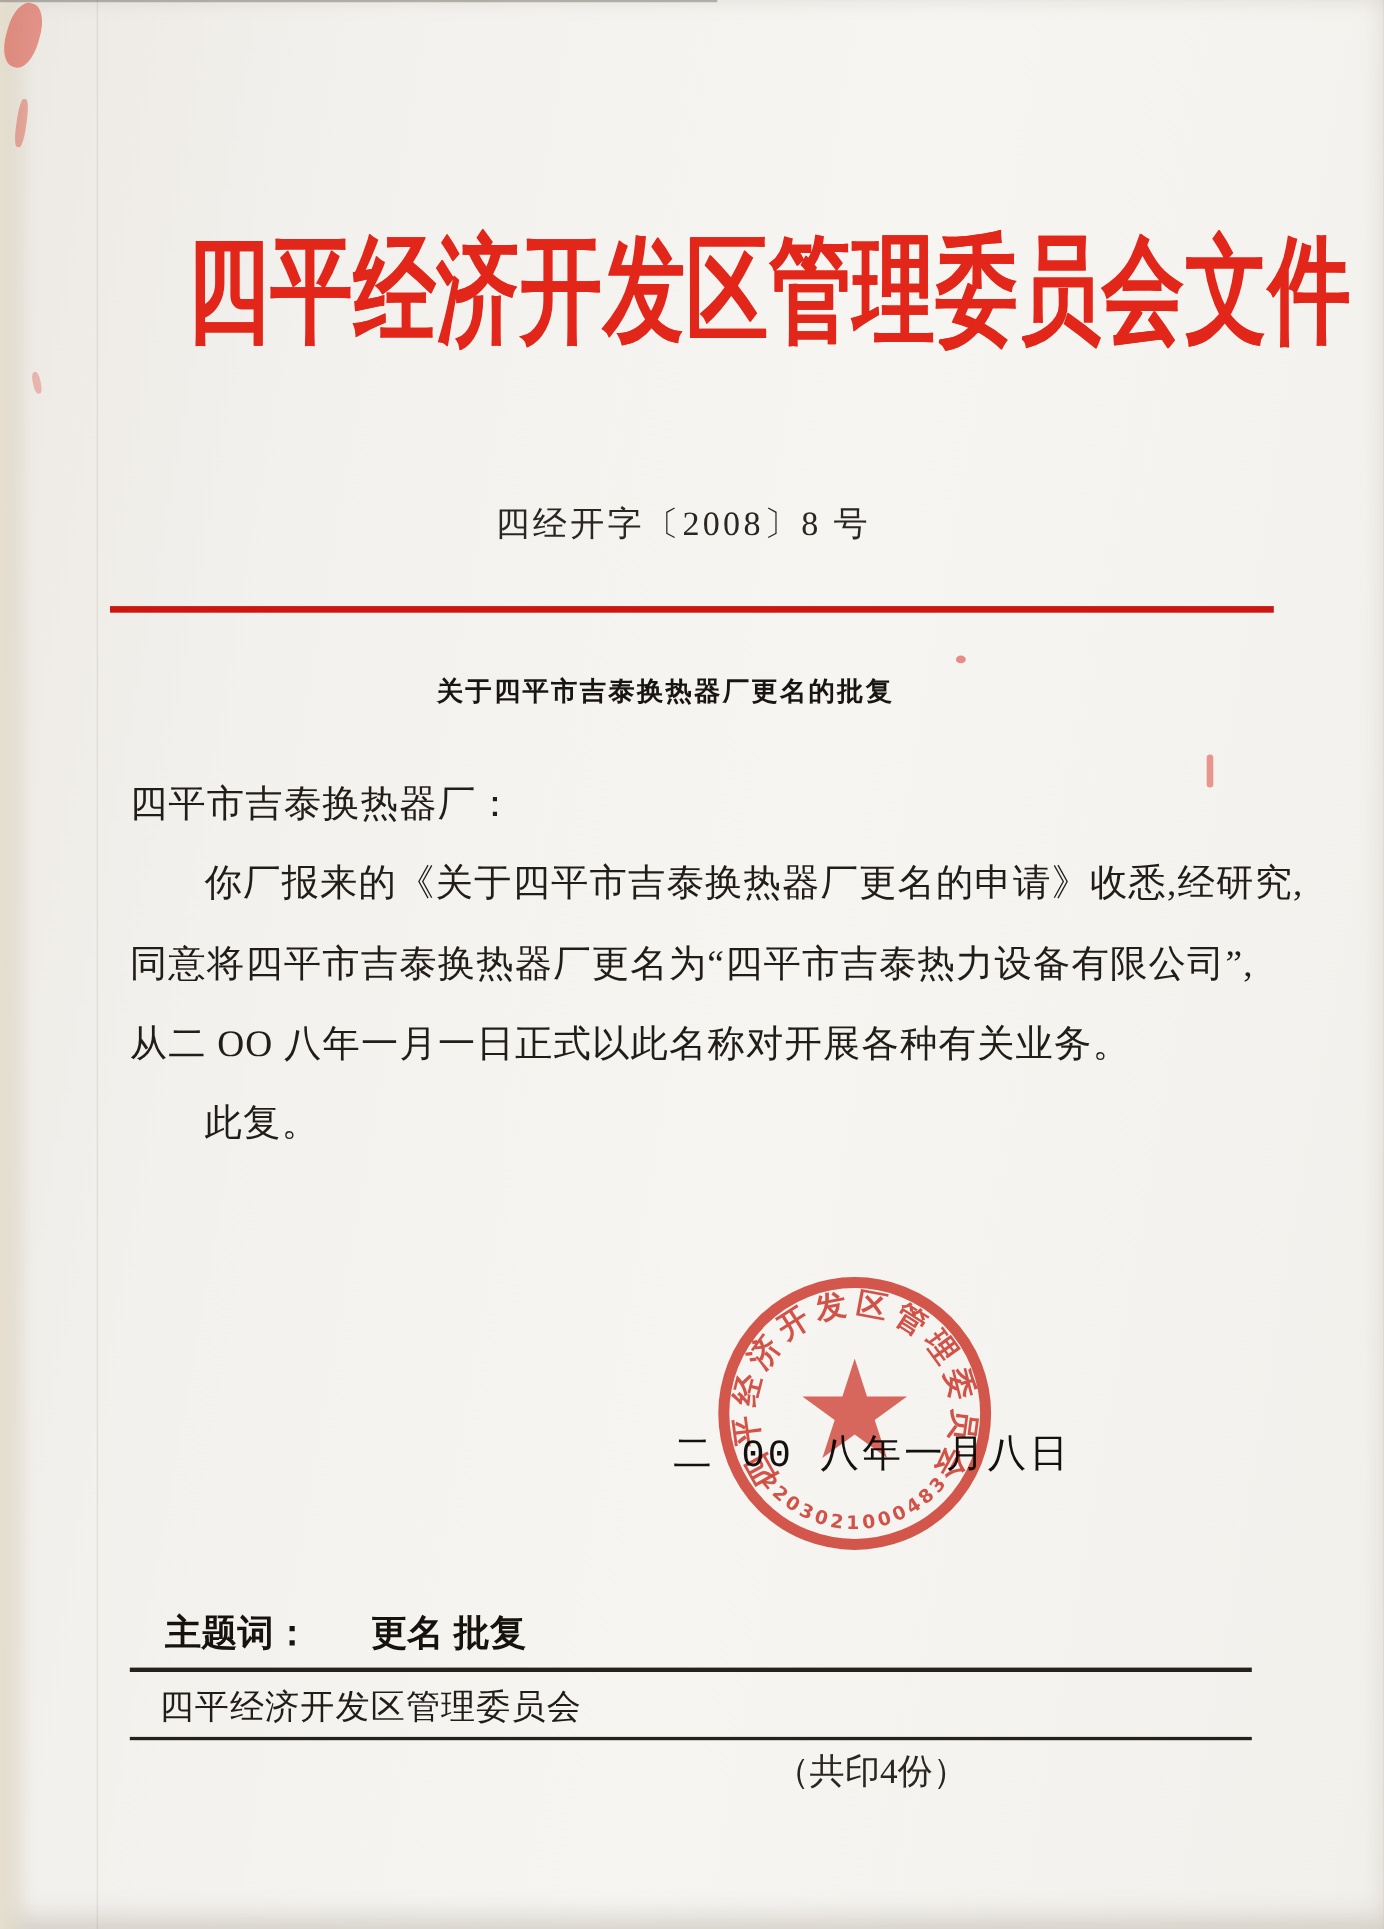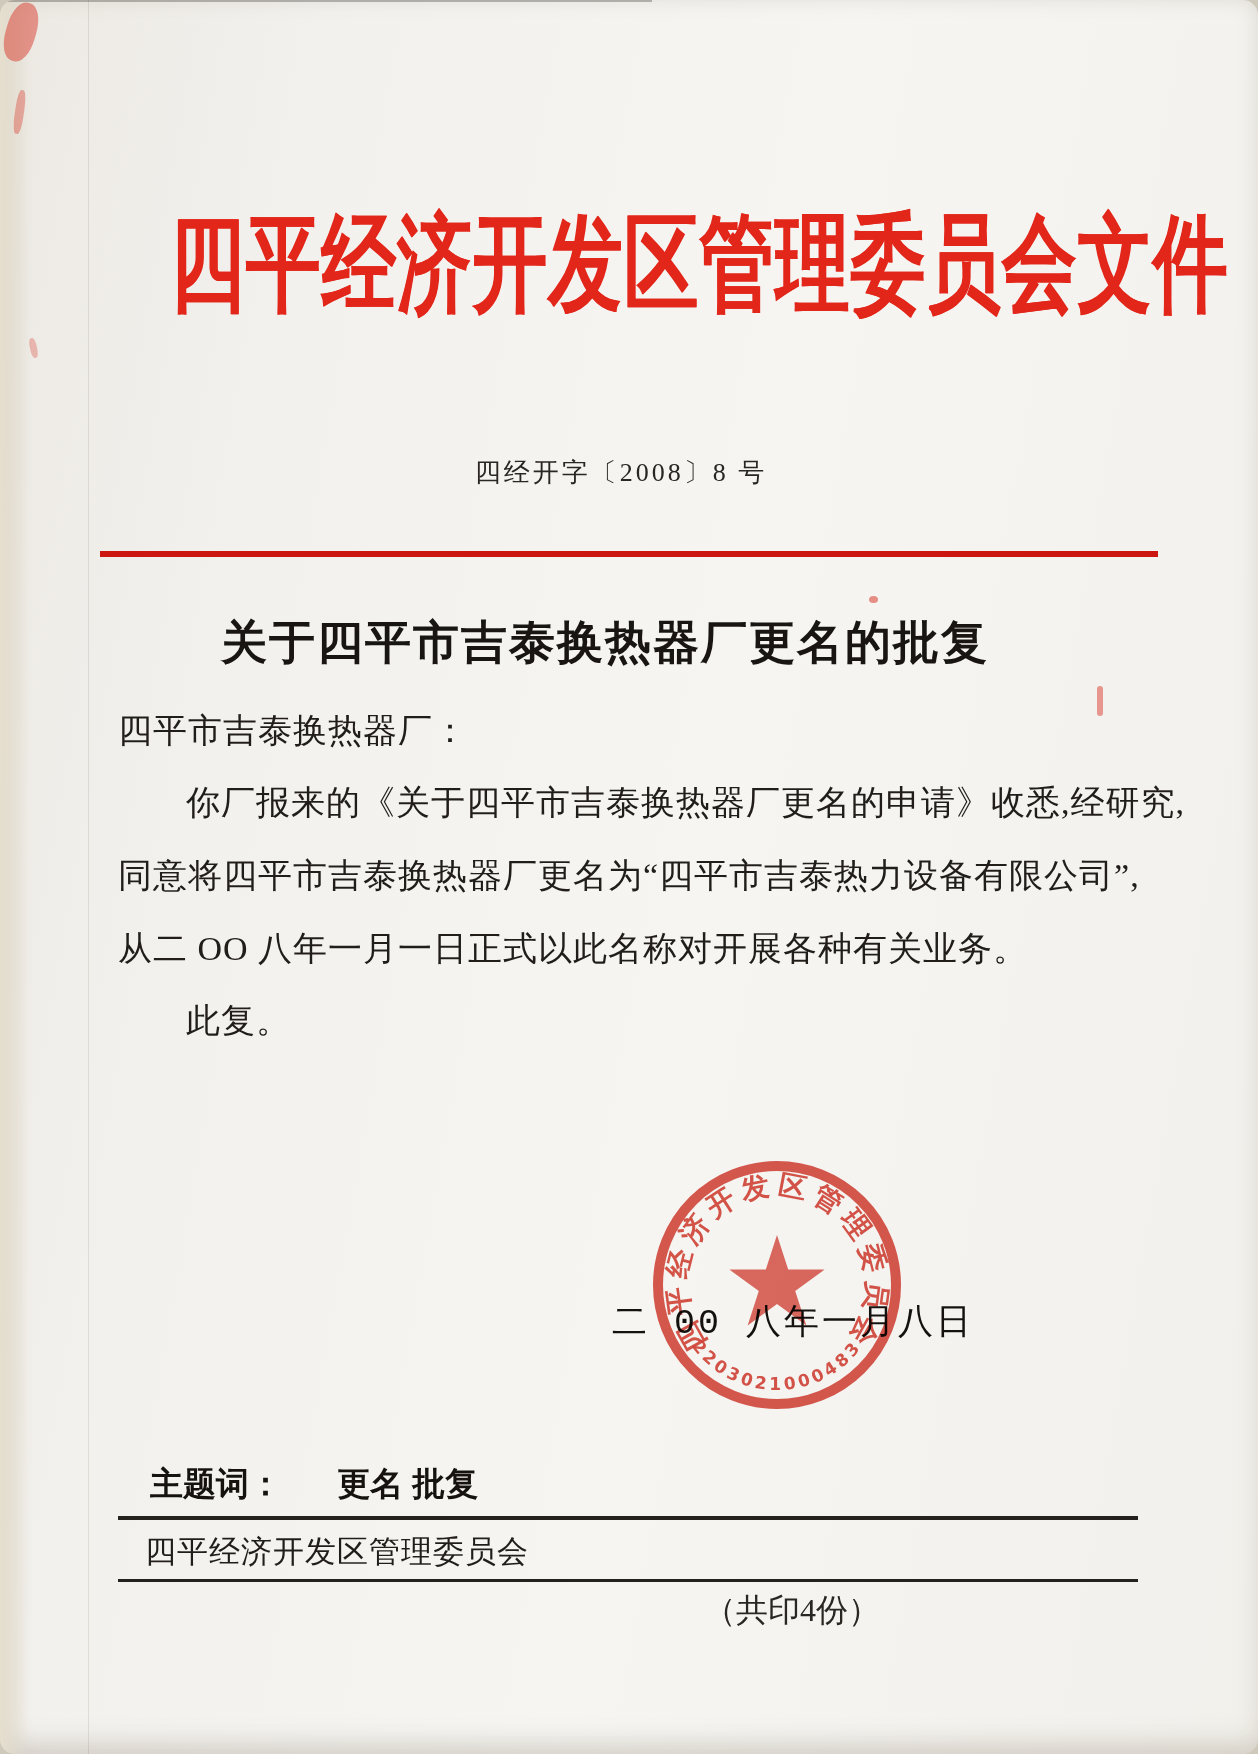--- a/index.html
+++ b/index.html
@@ -5,21 +5,20 @@
   html,body{margin:0;padding:0;background:#cfc9bc;}
   .paper{
     position:relative;
     width:1258px;height:1754px;
     margin:0 auto;
     background:linear-gradient(100deg,#ece9e3 0%,#f3f1ee 22%,#f6f5f2 55%,#f2f0eb 100%);
     overflow:hidden;
     font-family:"Liberation Serif","DejaVu Serif",serif;
     color:#1f1c18;
     box-shadow:inset 0 -14px 22px rgba(120,110,90,.18), inset 14px 0 20px rgba(140,128,105,.14);
-    border-radius:15px;
   }
   .edge-strip{position:absolute;left:0;top:0;width:30px;height:100%;
     background:linear-gradient(90deg,#e6dfcf 0%,rgba(230,223,207,0) 100%);}
   .fold-line{position:absolute;left:88px;top:0;width:1px;height:100%;
     background:rgba(120,110,95,.16);}
   .top-line{position:absolute;left:0;top:0;width:652px;height:2px;background:rgba(70,66,60,.35);}
 
   .artifact{position:absolute;background:#d8392b;}
   .a1{left:6px;top:2px;width:30px;height:60px;opacity:.5;border-radius:45%;transform:rotate(16deg);}
   .a2{left:15px;top:90px;width:9px;height:44px;opacity:.38;border-radius:40%;transform:rotate(8deg);}
@@ -29,24 +28,24 @@
 
   .red-header{
     position:absolute;left:0;top:190px;width:1134px;height:150px;
     line-height:150px;text-align:center;white-space:nowrap;
     font-weight:bold;font-size:106px;letter-spacing:2px;color:#e3261a;
     transform:scaleX(.70);transform-origin:center;
     font-family:"Liberation Serif","DejaVu Serif",serif;
     text-shadow:1px 0 0 #e3261a;
   }
   .doc-number{position:absolute;left:0;top:455px;width:1242px;text-align:center;
-    font-size:26px;letter-spacing:3px;color:#2a2622;}
+    font-size:31px;letter-spacing:3px;color:#2a2622;}
   .red-rule{position:absolute;left:100px;top:551px;width:1058px;height:6px;background:#cc1711;}
   .doc-title{position:absolute;left:0;top:612px;width:1210px;text-align:center;
-    font-size:46px;font-weight:bold;letter-spacing:2px;color:#181512;
+    font-size:24px;font-weight:bold;letter-spacing:2px;color:#181512;
     font-family:"Liberation Sans","DejaVu Sans",sans-serif;}
 
   .body-line{position:absolute;left:118px;white-space:nowrap;font-size:34px;
     letter-spacing:1px;color:#211d19;}
   .indent{padding-left:68px;}
   .l-salutation{top:708px;}
   .l-b1{top:780px;}
   .l-b2{top:853px;}
   .l-b3{top:926px;}
   .l-b4{top:998px;}

